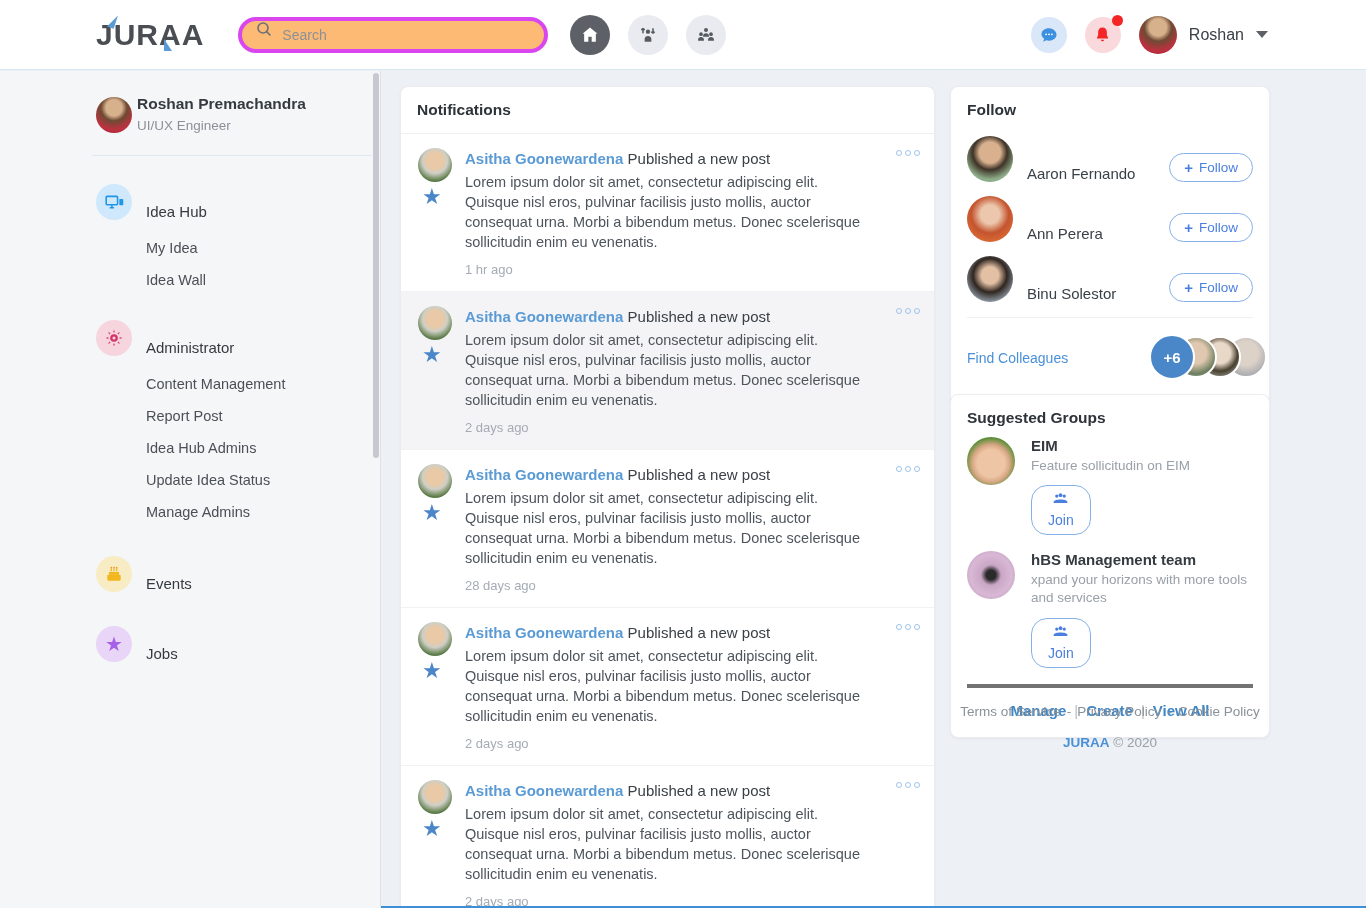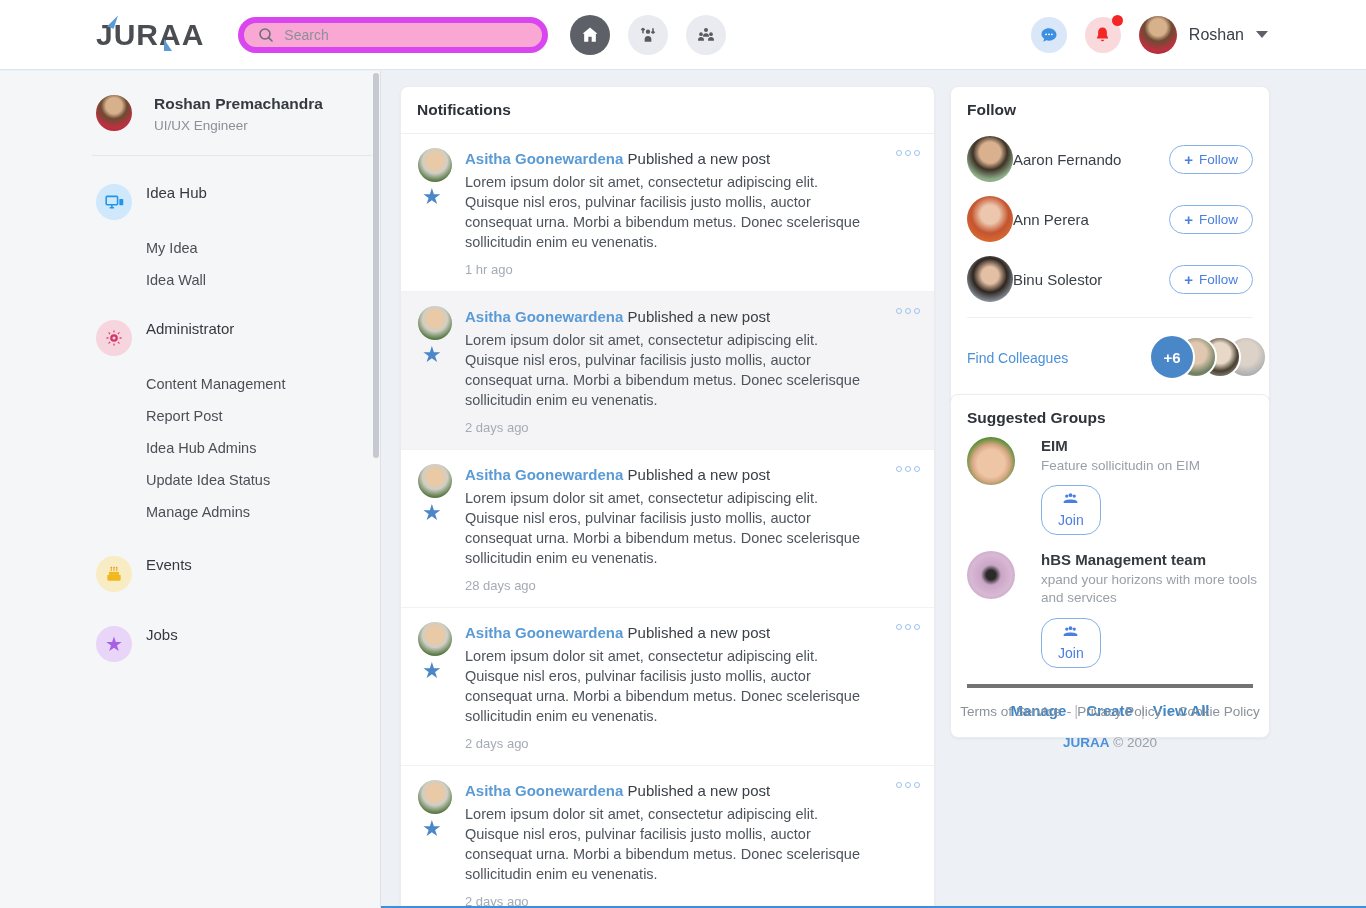--- a/index.html
+++ b/index.html
@@ -7,22 +7,22 @@
   .page { position:relative; width:1366px; height:908px; }
 
   
   .header { position:absolute; top:0; left:0; width:1366px; height:70px; background:#ffffff;
             border-bottom:1px solid #d9e7f2; display:flex; align-items:center; z-index:10; }
   .logo { margin-left:96px; font-size:30px; font-weight:bold; letter-spacing:1px; color:#4a4d52; position:relative; }
   .logo .accent { position:absolute; left:13px; top:-4px; width:0; height:0;
                   border-left:7px solid transparent; border-bottom:14px solid #5b9bd5; transform:rotate(18deg); }
   .logo .accent2 { position:absolute; left:68px; bottom:1px; width:0; height:0;
                    border-right:8px solid transparent; border-bottom:12px solid #5b9bd5; }
-  .searchbox { margin-left:34px; width:310px; height:36px; background:#f9a8d4; border:6px solid #d946ef;
-               border-radius:18px; display:flex; align-items:center; padding:0 14px; gap:10px; }
+  .searchbox { margin-left:34px; width:310px; height:36px; background:#fdba74; border:4px solid #d946ef;
+               border-radius:18px; display:flex; padding:0 14px; gap:10px; }
   .searchbox input { border:none; outline:none; background:transparent; font-size:14px; color:#3a4046; width:240px;
                      font-family:"Liberation Sans", sans-serif; }
   .searchbox input::placeholder { color:#8b9098; }
   .navicons { display:flex; margin-left:22px; gap:18px; }
   .circle-btn { width:40px; height:40px; border-radius:50%; background:#e9ebf1; display:flex; align-items:center; justify-content:center; cursor:pointer; }
   .circle-btn.active { background:#5d6066; }
   .header-spacer { flex:1; }
   .right-icons { display:flex; align-items:center; gap:18px; padding-right:98px; }
   .chat-btn { width:36px; height:36px; border-radius:50%; background:#d9e7f8; display:flex; align-items:center; justify-content:center; }
   .bell-btn { width:36px; height:36px; border-radius:50%; background:#f9d9dc; display:flex; align-items:center; justify-content:center; position:relative; }
@@ -30,26 +30,26 @@
   .user-chip { display:flex; align-items:center; gap:12px; cursor:pointer; }
   .avatar { border-radius:50%; flex:0 0 auto; }
   .av-roshan { background:radial-gradient(circle at 50% 30%, #d7b08c 0 26%, #6e4a33 42%, #c03040 72%, #8f1f30 100%); }
   .user-name { font-size:16px; color:#3a4046; font-weight:500; }
   .caret { width:0; height:0; border-left:6px solid transparent; border-right:6px solid transparent; border-top:7px solid #5d6066; }
 
   
   .sidebar { position:absolute; top:71px; left:0; width:381px; height:837px; background:#f5f6f8;
              border-right:1px solid #dfe1e5; }
   .sb-scroll { position:absolute; top:2px; right:1px; width:6px; height:385px; background:#c6c9cf; border-radius:3px; }
-  .profile { display:flex; align-items:center; gap:22px; padding:22px 0 0 96px; }
+  .profile { display:flex; align-items:flex-end; gap:5px; padding:22px 0 0 96px; }
   .profile-name { font-size:15.5px; font-weight:600; color:#343a40; padding-top:2px; }
   .profile-role { font-size:13.5px; color:#8b9098; margin-top:5px; }
   .sb-divider { height:1px; background:#dde9f2; margin:22px 8px 0 92px; }
   .menu { padding:16px 0 0 0; }
-  .menu-section { display:flex; align-items:flex-start; gap:14px; padding:12px 0 12px 96px; cursor:pointer; }
+  .menu-section { display:flex; align-items:flex-end; gap:14px; padding:12px 0 12px 96px; cursor:pointer; }
   .icon-bubble { width:36px; height:36px; border-radius:50%; display:flex; align-items:center; justify-content:center; }
   .bub-blue { background:#cfe8fb; } .bub-pink { background:#f6d5de; }
   .bub-yellow { background:#f7ecc3; } .bub-purple { background:#e9d5f7; }
   .section-label { font-size:15px; color:#343a40; font-weight:500; }
   .submenu { padding-left:146px; }
   .submenu div { font-size:14.5px; color:#4a5056; padding:8px 0; cursor:pointer; }
   .jobs-star { color:#a661e8; font-size:20px; line-height:1; }
 
   
   .card { position:absolute; background:#fff; border-radius:8px; border:1px solid #ececf0;
@@ -68,42 +68,42 @@
   .notif-author { color:#5b9bd5; font-weight:600; cursor:pointer; }
   .notif-action { color:#3a4046; font-weight:500; }
   .notif-body { font-size:14.5px; color:#4e545c; line-height:1.38; margin-top:5px; width:410px; }
   .notif-time { font-size:13px; color:#a5abb5; margin-top:10px; }
   .dots-menu { position:absolute; right:14px; top:16px; display:flex; gap:3px; cursor:pointer; }
   .dots-menu span { width:6px; height:6px; border-radius:50%; border:1.5px solid #9ec3ee; }
 
   
   .follow-card { left:950px; top:86px; width:320px; padding:14px 16px 4px; }
   .panel-title { font-size:15.5px; font-weight:600; color:#2d3339; margin-bottom:10px; }
-  .person-row { display:flex; align-items:center; padding:7px 0; }
+  .person-row { display:flex; align-items:flex-end; gap:14px; padding:7px 0; }
   .person-row .avatar { width:46px; height:46px; }
   .av-aaron { background:radial-gradient(circle at 50% 36%, #d9b18e 0 28%, #3e3328 46%, #8fae8a 72%, #7b9d78 100%); }
   .av-ann { background:radial-gradient(circle at 50% 40%, #ecc7ad 0 26%, #c4542e 52%, #d96b35 78%, #e6e2de 100%); }
   .av-binu { background:radial-gradient(circle at 50% 42%, #e3bfa4 0 24%, #2f2620 48%, #9aa7b5 80%); }
   .person-name { flex:1; font-size:15px; color:#3a4046; }
   .follow-btn { display:flex; align-items:center; gap:6px; border:1px solid #85b1e8; background:#fff; color:#4a7fe0;
                 font-size:13.5px; border-radius:16px; padding:6px 14px; cursor:pointer; font-family:"Liberation Sans",sans-serif; }
   .follow-btn .plus { font-weight:bold; font-size:15px; line-height:1; }
   .find-row { border-top:1px solid #eef0f2; margin-top:8px; padding:16px 0 18px; display:flex; align-items:center; }
   .find-link { font-size:14px; color:#4a90d9; cursor:pointer; flex:1; }
   .stack { position:relative; width:104px; height:48px; cursor:pointer; }
   .stack .s { position:absolute; top:2px; width:42px; height:42px; border-radius:50%; border:2px solid #fff; }
   .s1 { left:76px; background:radial-gradient(circle at 50% 40%, #dcd2c8 0 40%, #8a93a0 100%); z-index:1; }
   .s2 { left:50px; background:radial-gradient(circle at 50% 40%, #e8d8c8 0 35%, #49402f 60%, #b9c0ba 100%); z-index:2; }
   .s3 { left:26px; background:radial-gradient(circle at 50% 40%, #e0c8b0 0 35%, #6b7d5e 70%, #cfd8e2 100%); z-index:3; }
   .more-badge { position:absolute; left:0; top:0; width:46px; height:46px; border-radius:50%; background:#4a87c9;
                 color:#fff; font-weight:bold; font-size:15px; display:flex; align-items:center; justify-content:center;
                 border:2px solid #fff; z-index:4; }
 
   .groups-card { left:950px; top:394px; width:320px; padding:14px 16px 6px; }
-  .group-row { display:flex; gap:26px; margin-bottom:16px; }
+  .group-row { display:flex; gap:16px; margin-bottom:16px; }
   .group-row .avatar { width:48px; height:48px; }
   .av-eim { background:radial-gradient(circle at 50% 55%, #eec6a6 0 38%, #d9a886 52%, #4d8a2e 74%, #2f6a1e 100%); }
   .av-hbs { background:radial-gradient(circle at 50% 50%, #2a2a2a 0 14%, #caa6c6 30%, #d8b8d4 60%, #b995b8 100%); }
   .group-name { font-size:15px; font-weight:600; color:#343a40; }
   .group-desc { font-size:13.5px; color:#9aa0a8; line-height:1.35; margin-top:3px; width:234px; }
   .join-btn { display:inline-flex; align-items:center; gap:7px; border:1px solid #85b1e8; background:#fff; color:#4a7fe0;
               font-size:14px; border-radius:16px; padding:6px 16px; margin-top:10px; cursor:pointer; font-family:"Liberation Sans",sans-serif;flex-direction:column; }
   .groups-links { border-top:4px solid #737373; margin-top:2px; padding:14px 0 12px; text-align:center;
                   font-size:15px; font-weight:bold; }
   .groups-links a { color:#3d87c8; text-decoration:none; cursor:pointer; }

